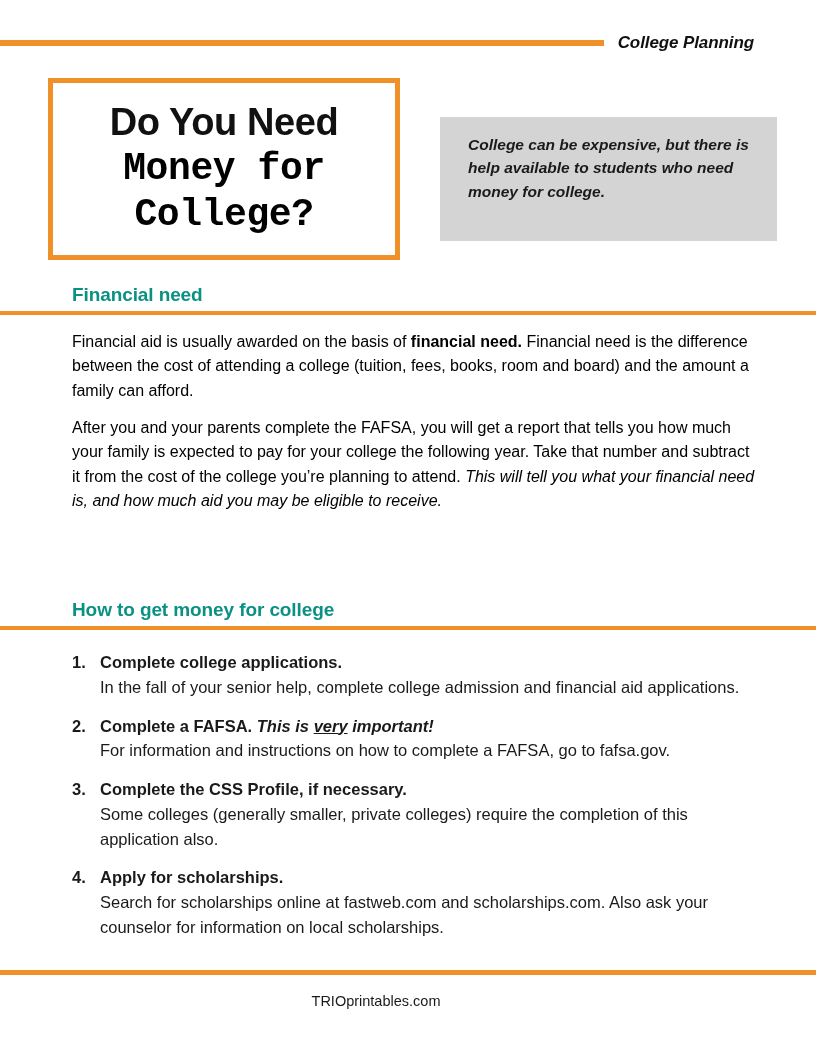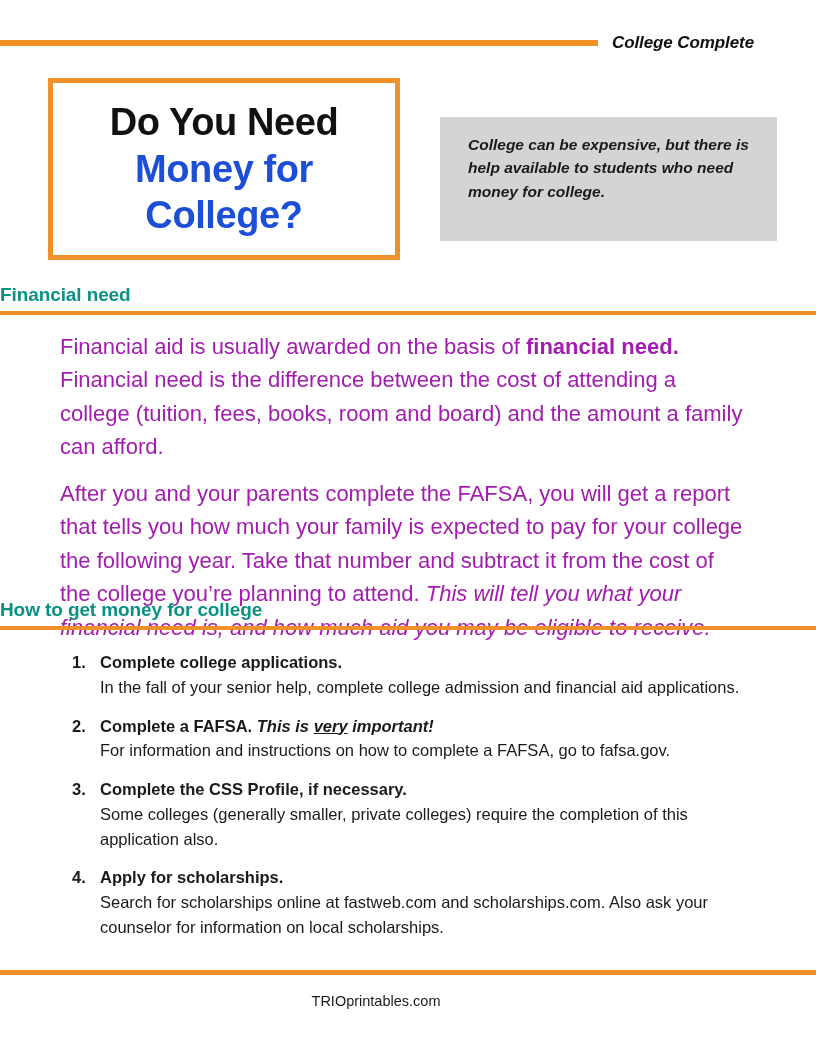--- a/index.html
+++ b/index.html
@@ -58,21 +58,21 @@
     justify-content: center;
   }
   .title-line {
     font-size: 38px;
     font-weight: bold;
     line-height: 1.22;
     letter-spacing: -0.4px;
     text-align: center;
   }
   .title-line.black { color: #111111; }
-  .title-line.orange { color: #1d4ed8; }
+  .title-line.orange { color: #000000; font-family: Liberation Mono, monospace; }
 
   
   .callout {
     position: absolute;
     left: 440px;
     top: 117px;
     width: 337px;
     height: 124px;
     background: #d4d4d4;
     box-sizing: border-box;
@@ -87,38 +87,39 @@
   }
 
   
   .section-head {
     position: absolute;
     left: 0;
     width: 816px;
   }
   .section-head .label {
     display: block;
+    padding-left: 72px;
     font-size: 19px;
     font-weight: bold;
     color: #0a9184;
     letter-spacing: -0.1px;
   }
   .section-head .rule {
     margin-top: 5px;
     height: 4px;
     background: #ef9029;
   }
 
   .body-block {
     position: absolute;
-    left: 60px;
+    left: 72px;
     width: 686px;
-    font-size: 22px;
+    font-size: 16px;
     line-height: 1.52;
-    color: #a21caf;
+    color: #000000;
   }
   .body-block p { margin: 0 0 13px 0; }
   .body-block p:last-child { margin-bottom: 8px; }
   .example {
     font-style: italic;
     padding-left: 16px;
     padding-right: 8px;
   }
 
   ol.steps {
@@ -165,21 +166,21 @@
     text-align: center;
     font-size: 14.5px;
     color: #1a1a1a;
   }
 </style>
 </head>
 <body>
 
 <div class="header">
   <div class="header-rule"></div>
-  <div class="header-title">College Complete</div>
+  <div class="header-title">College Planning</div>
 </div>
 
 <div class="title-box">
   <div class="title-line black">Do You Need</div>
   <div class="title-line orange">Money for</div>
   <div class="title-line orange">College?</div>
 </div>
 
 <div class="callout">
   <div class="callout-text">College can be expensive, but there is help available to students who need money for college.</div>

